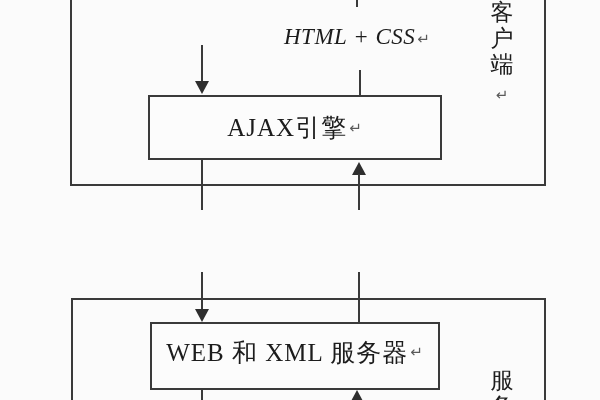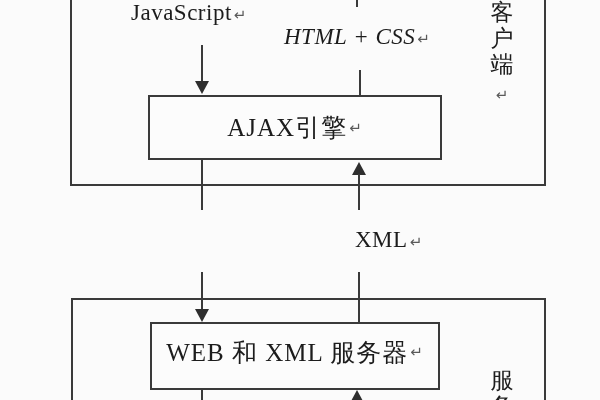--- a/index.html
+++ b/index.html
@@ -47,23 +47,20 @@
 <body>
 
 <div id="stage">
 
   <div class="box" style="left:70px;top:-8px;width:476px;height:194px;"></div>
 
   <div class="box" style="left:71px;top:298px;width:475px;height:110px;"></div>
 
   <div class="vline" style="left:356px;top:0;height:7px;"></div>
 
-  <div class="lbl" style="left:131px;top:0px;">
-    <span>JavaScript</span><span class="ret">↵</span>
-  </div>
 
   <div class="lbl" style="left:284px;top:24px;font-style:italic;">
     <span>HTML + CSS</span><span class="ret">↵</span>
   </div>
 
   <div class="vert" style="left:486px;top:0px;width:32px;">
     <span>客</span>
     <span>户</span>
     <span>端</span>
     <span class="ret">↵</span>
@@ -79,23 +76,20 @@
     <span>AJAX引擎</span>
       <span class="ret">↵</span>
   </div>
 
   <div class="vline" style="left:201px;top:160px;height:50px;"></div>
   <div class="vline" style="left:201px;top:272px;height:38px;"></div>
   <div class="arrow-down" style="left:195px;top:309px;"></div>
 
   <div class="arrow-up" style="left:352px;top:162px;"></div>
   <div class="vline" style="left:358px;top:174px;height:36px;"></div>
-  <div class="lbl" style="left:355px;top:227px;">
-    <span>XML</span><span class="ret">↵</span>
-  </div>
   <div class="vline" style="left:358px;top:272px;height:52px;"></div>
 
   <div class="box fillbox" style="left:150px;top:322px;width:290px;height:68px;"></div>
   <div class="boxlbl" style="left:150px;top:322px;width:290px;height:60px;">
     <span>WEB 和 XML 服务器</span>
       <span class="ret">↵</span>
   </div>
 
   <div class="vline" style="left:201px;top:389px;height:11px;"></div>
   <div class="arrow-up" style="left:350px;top:390px;"></div>

